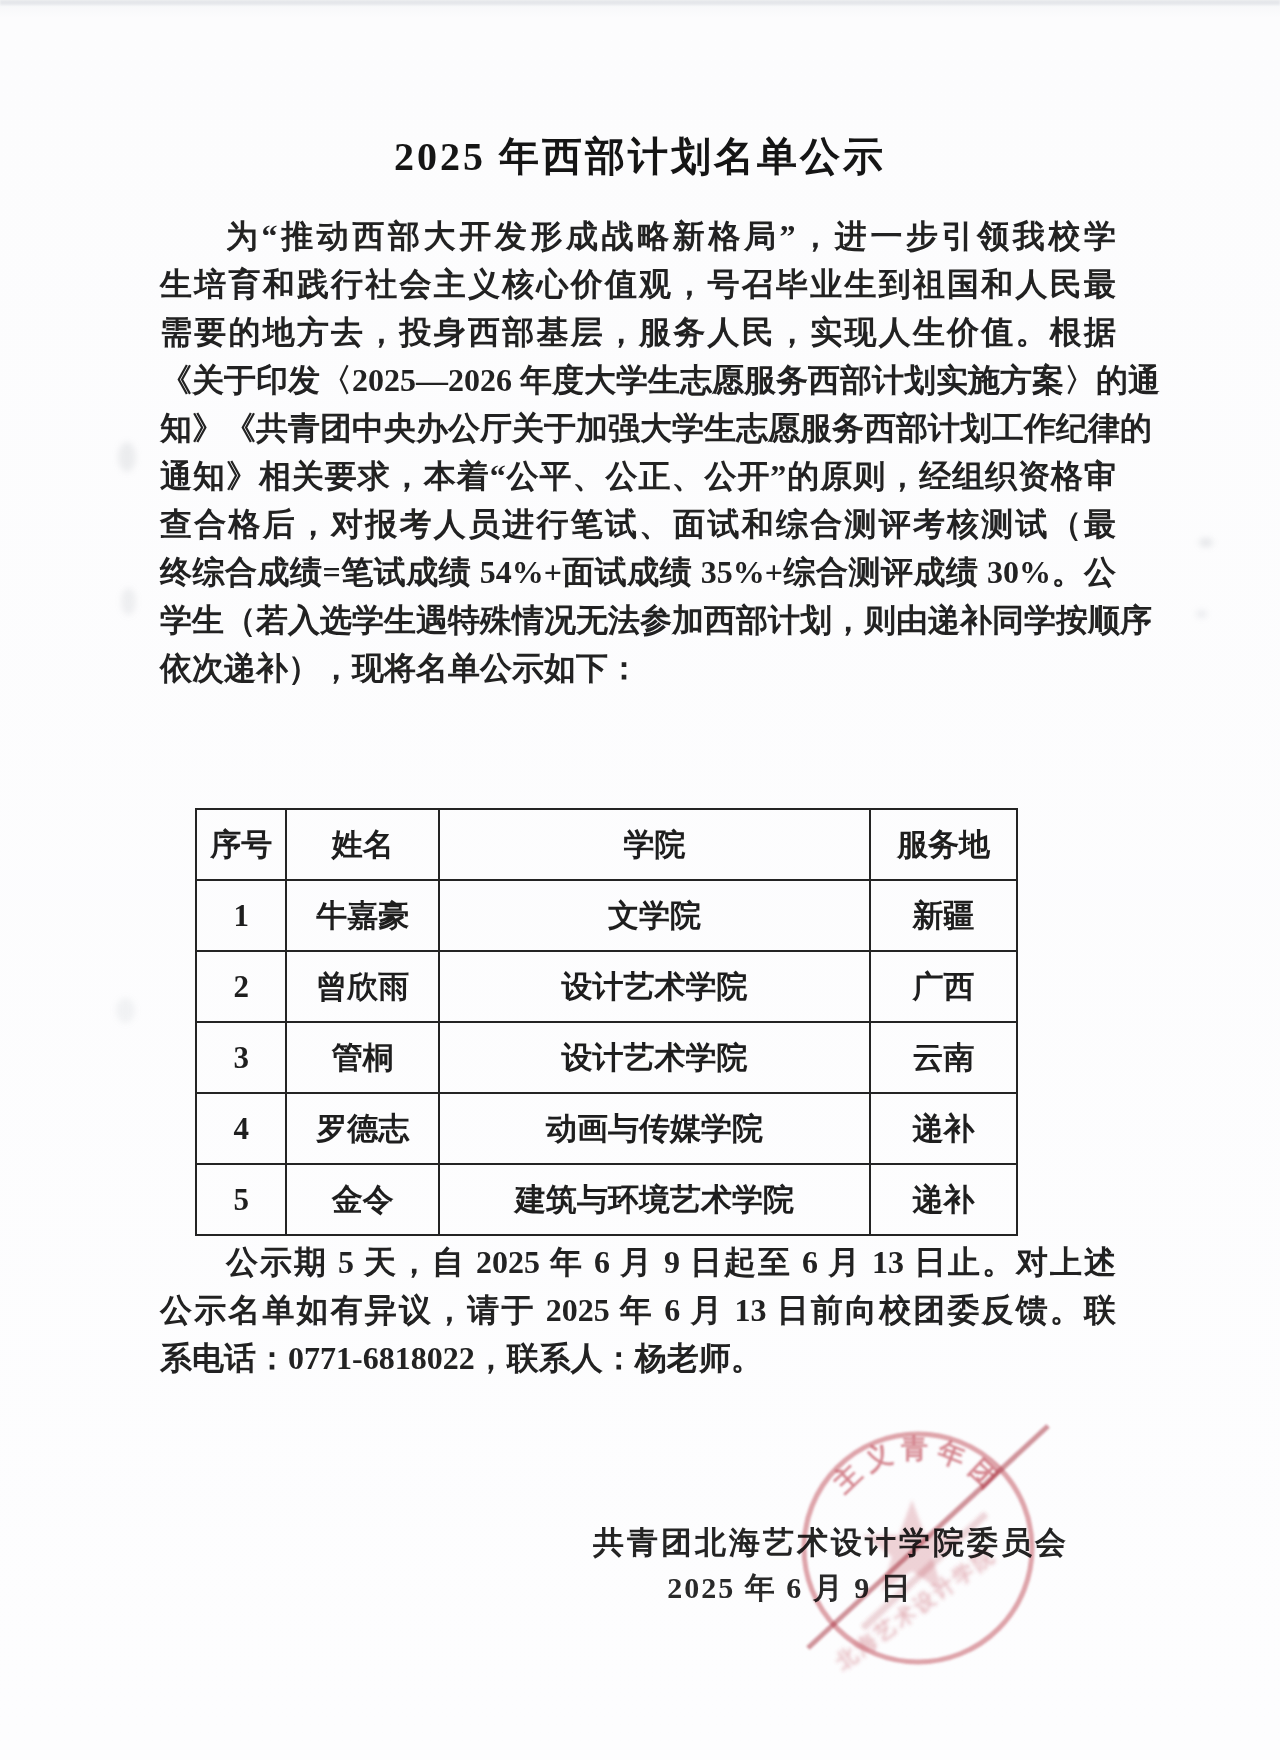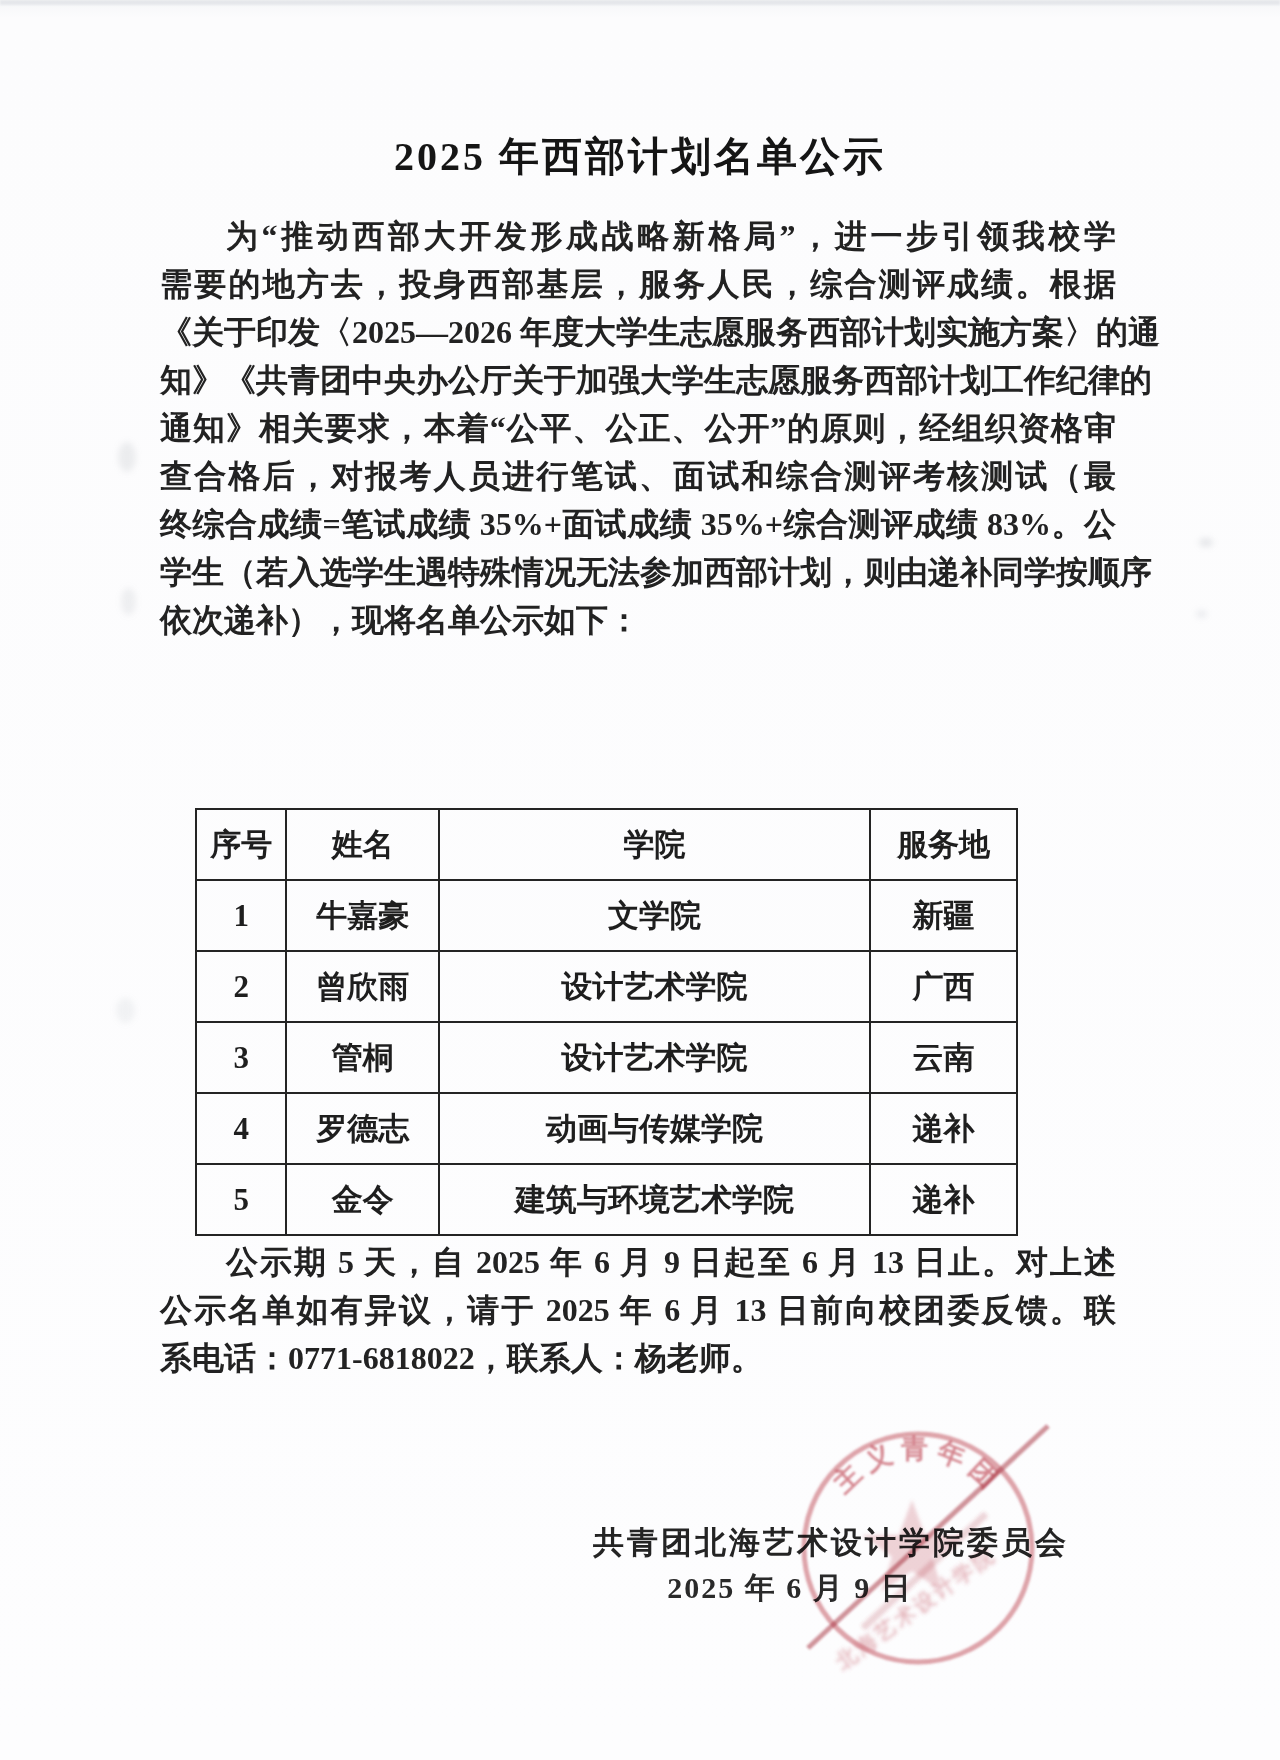--- a/index.html
+++ b/index.html
@@ -61,26 +61,27 @@
 <body>
 
 <div class="page">
 
   <div class="topstrip"></div>
 
   <div class="title">2025 年西部计划名单公示</div>
 
   <div class="bodyblock">
     <div class="line indent">为“推动西部大开发形成战略新格局”，进一步引领我校学</div>
-    <div class="line">需要的地方去，投身西部基层，服务人民，综合测评成绩。根据</div>
+    <div class="line">生培育和践行社会主义核心价值观，号召毕业生到祖国和人民最</div>
+    <div class="line">需要的地方去，投身西部基层，服务人民，实现人生价值。根据</div>
     <div class="line">《关于印发〈2025—2026 年度大学生志愿服务西部计划实施方案〉的通</div>
     <div class="line">知》《共青团中央办公厅关于加强大学生志愿服务西部计划工作纪律的</div>
     <div class="line">通知》相关要求，本着“公平、公正、公开”的原则，经组织资格审</div>
     <div class="line">查合格后，对报考人员进行笔试、面试和综合测评考核测试（最</div>
-    <div class="line">终综合成绩=笔试成绩 35%+面试成绩 35%+综合测评成绩 83%。公</div>
+    <div class="line">终综合成绩=笔试成绩 54%+面试成绩 35%+综合测评成绩 30%。公</div>
     <div class="line">学生（若入选学生遇特殊情况无法参加西部计划，则由递补同学按顺序</div>
     <div class="line last">依次递补），现将名单公示如下：</div>
   </div>
 
   <div class="tablewrap">
     <table class="announce">
       <colgroup>
         <col style="width:11%">
           <col style="width:18.6%">
           <col style="width:52.5%">

